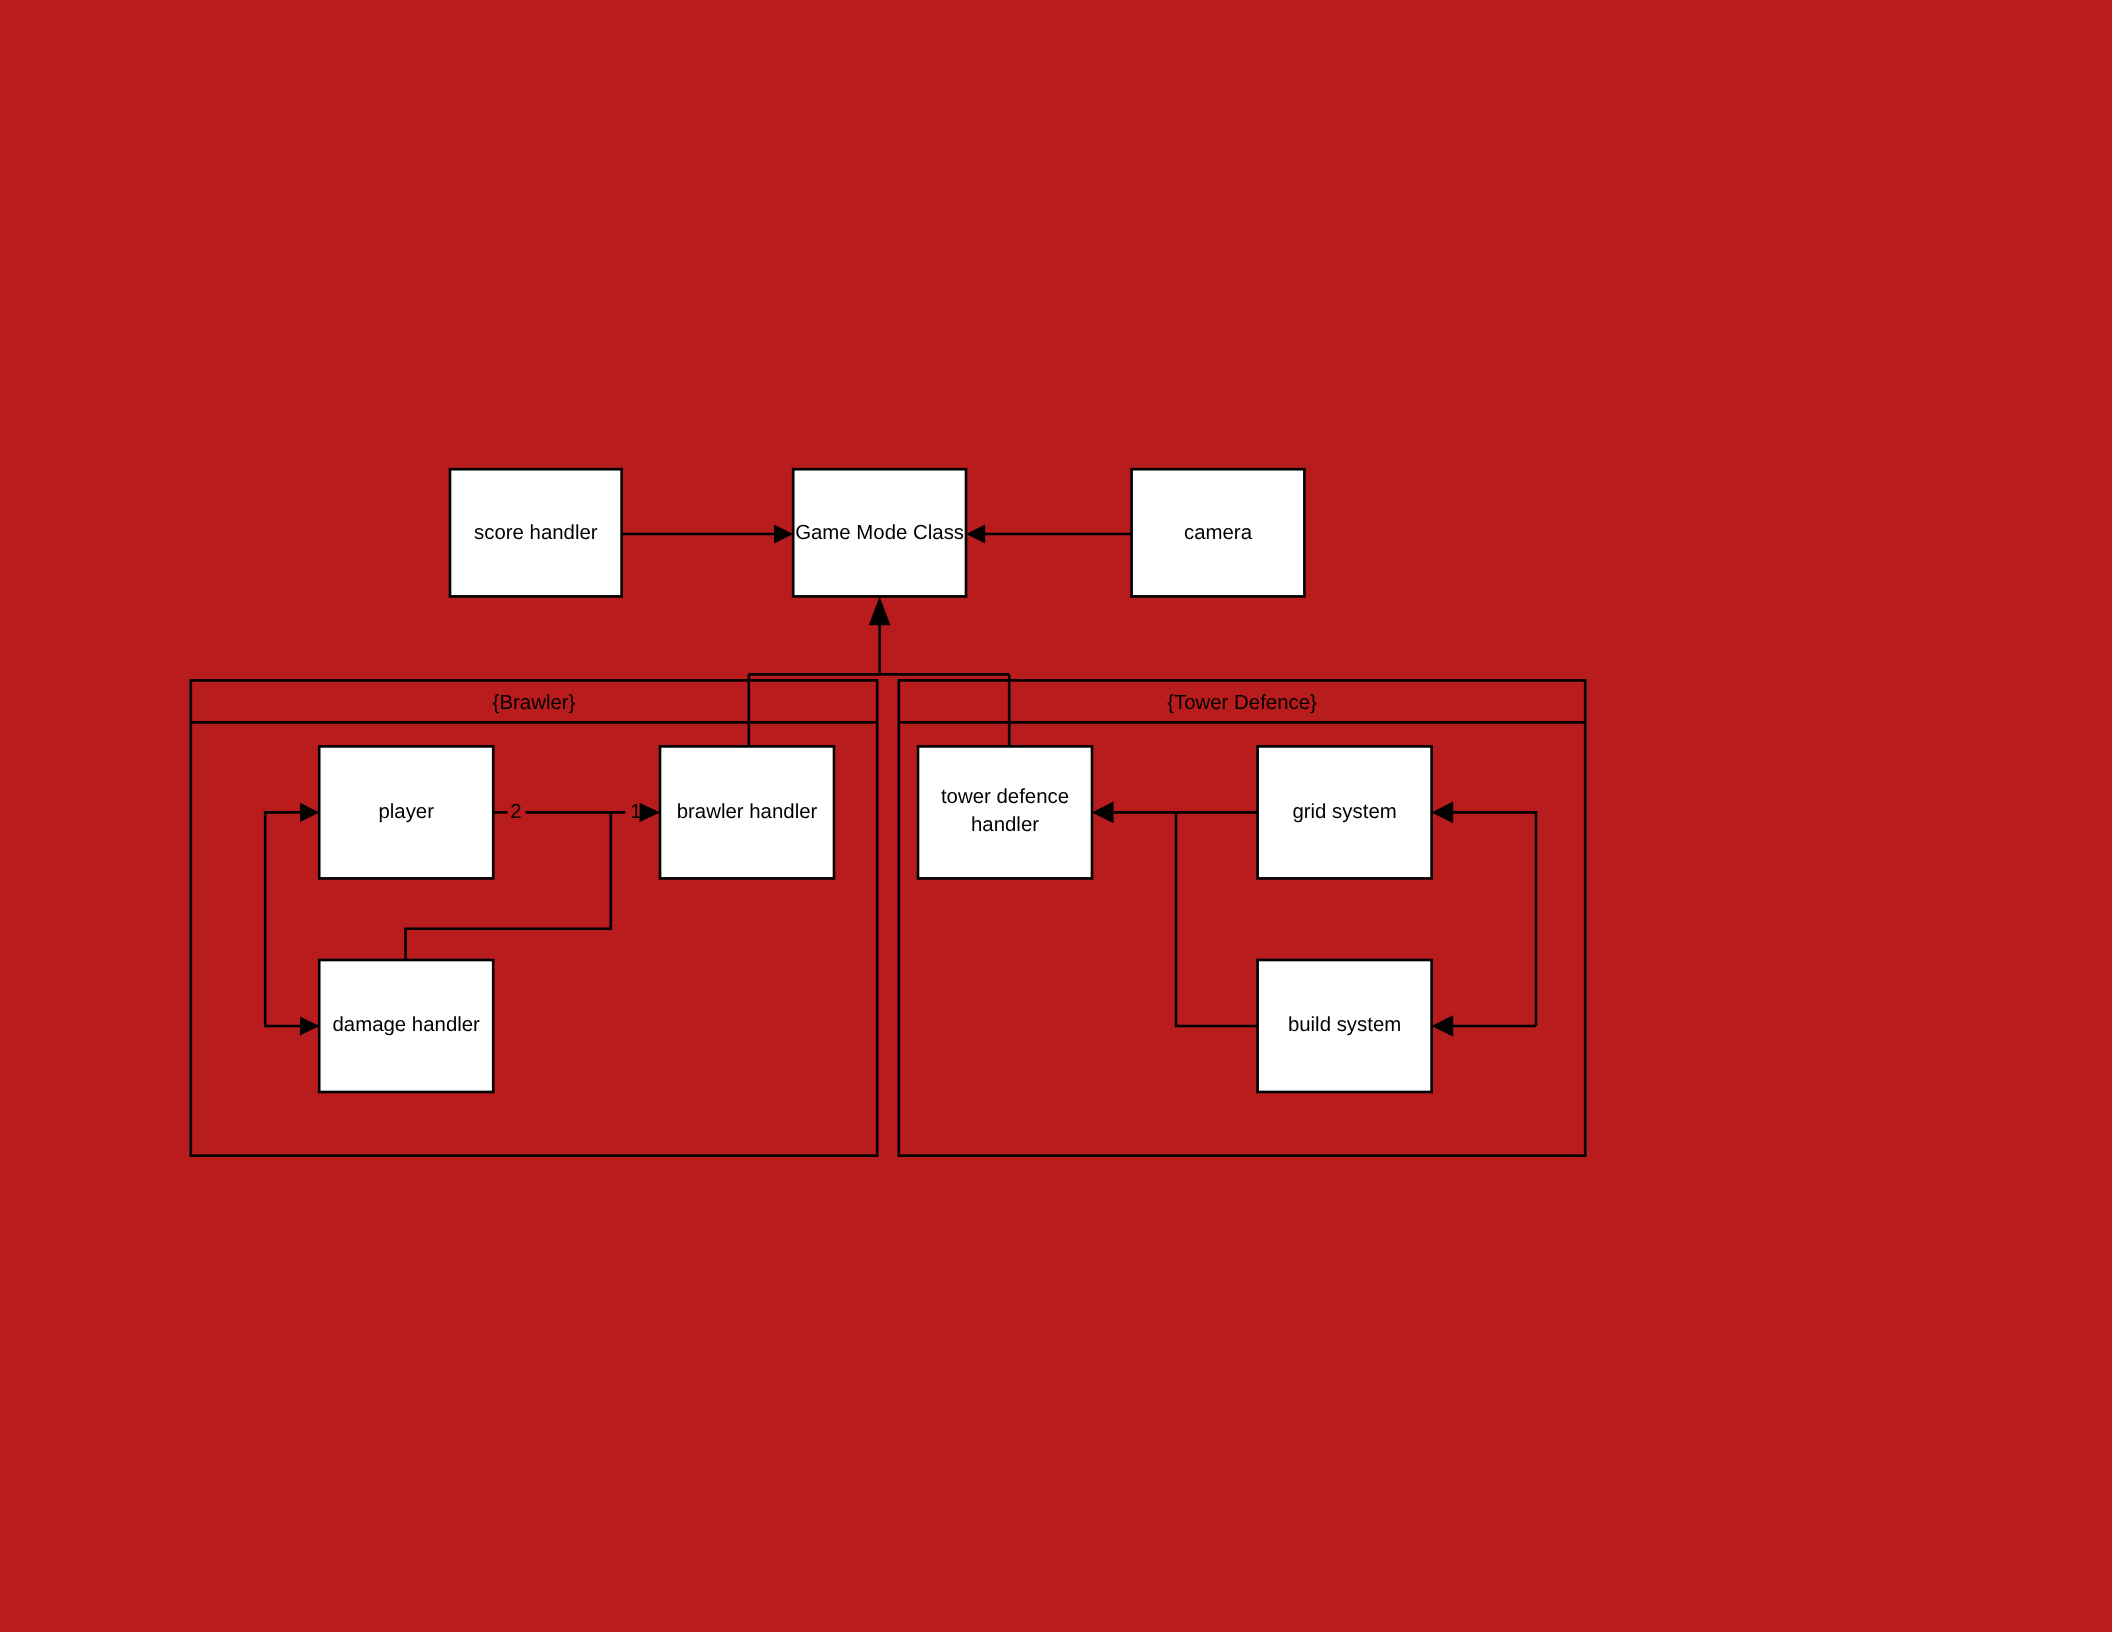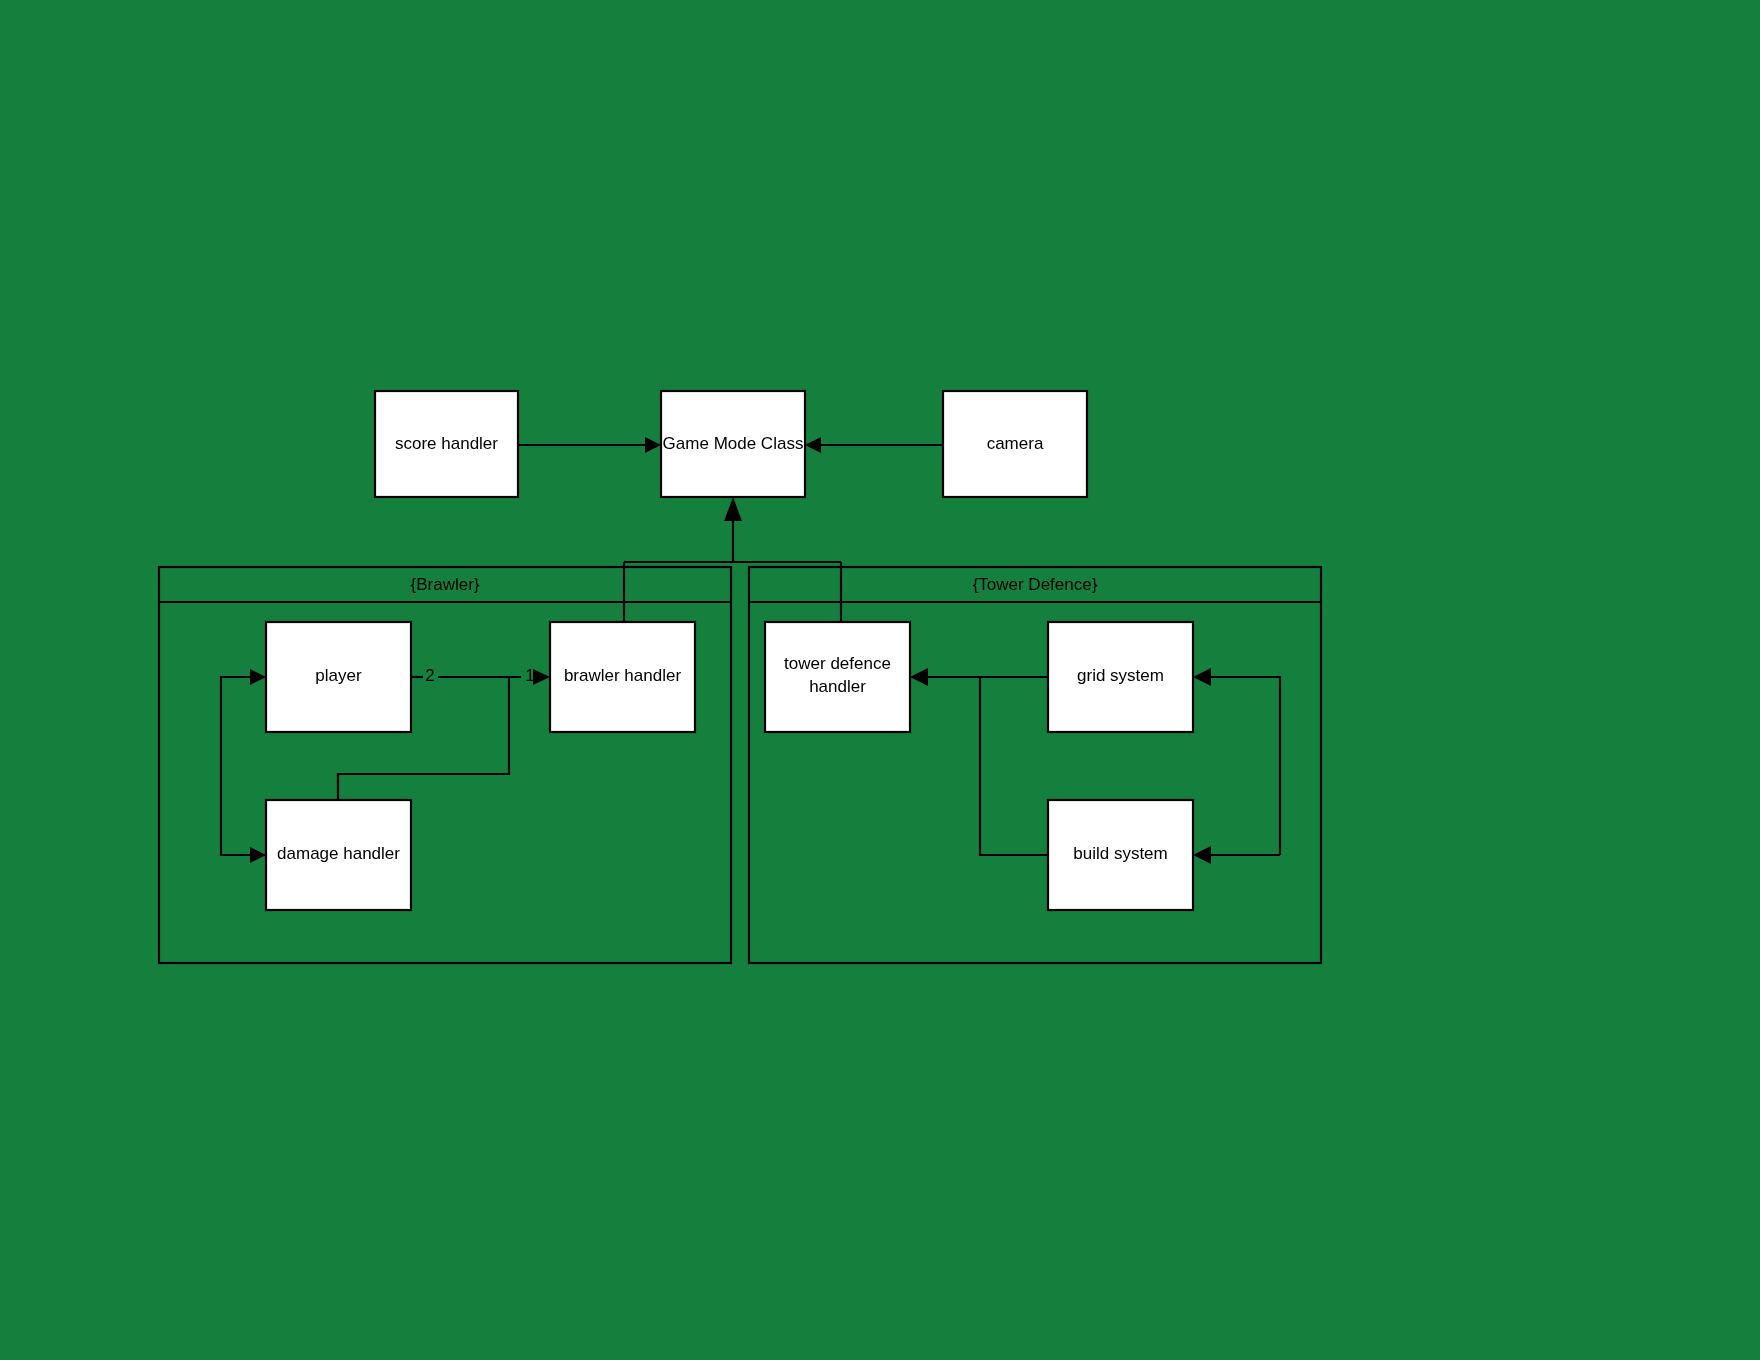--- a/index.html
+++ b/index.html
@@ -4,21 +4,21 @@
 <style>
   html, body {
     margin: 0;
     padding: 0;
     background: #ffffff;
   }
   #canvas {
     position: relative;
     width: 1760px;
     height: 1360px;
-    background: #15803d;
+    background: #b91c1c;
     font-family: "Liberation Sans", sans-serif;
     overflow: hidden;
   }
   #diagram-svg {
     position: absolute;
     left: 0;
     top: 0;
     width: 1760px;
     height: 1360px;
   }

